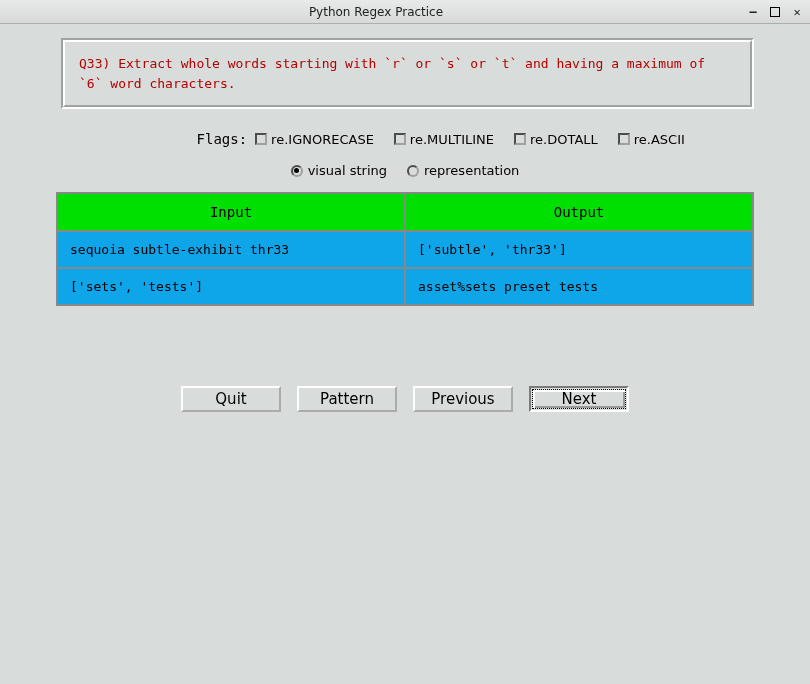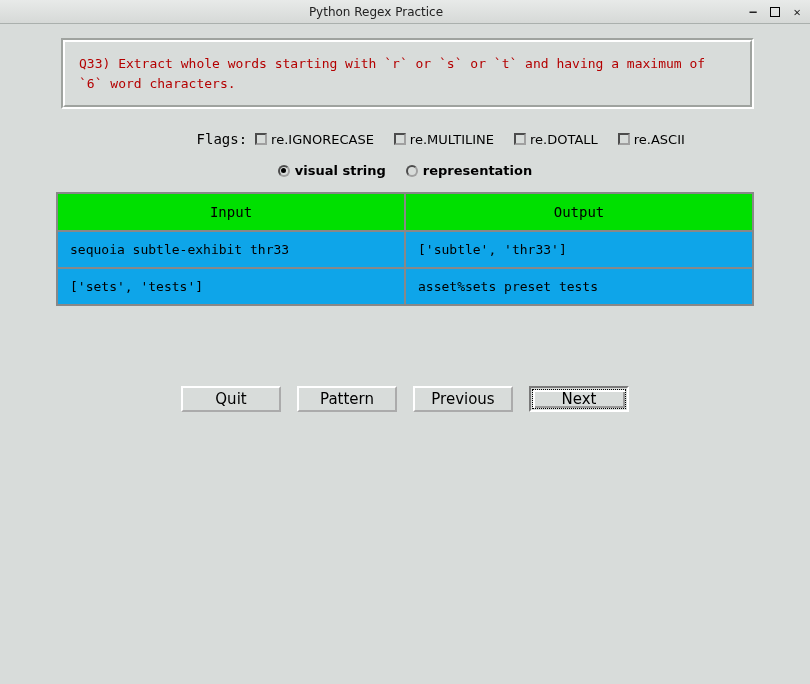--- a/index.html
+++ b/index.html
@@ -83,21 +83,21 @@
   .flags-group { display:flex; align-items:center; gap:20px; }
   .flag { display:flex; align-items:center; gap:4px; white-space:nowrap; font-size:13px; }
   .tkcheck {
     width:12px; height:12px;
     border:2px inset #a0a0a0;
     background:#d8dcda;
     display:inline-block;
   }
 
   .radio-row { display:flex; justify-content:center; align-items:center; gap:20px; margin:4px 0 14px 0; font-size:13px; }
-  .radio { display:flex; align-items:center; gap:5px;font-weight:bold; }
+  .radio { display:flex; align-items:center; gap:5px; }
   .tkradio {
     width:12px; height:12px; border-radius:50%;
     border:2px inset #a0a0a0;
     background:#d8dcda;
     display:inline-flex; align-items:center; justify-content:center;
   }
   .tkradio.checked::after {
     content:""; width:5px; height:5px; background:#000; border-radius:50%;
   }
 

